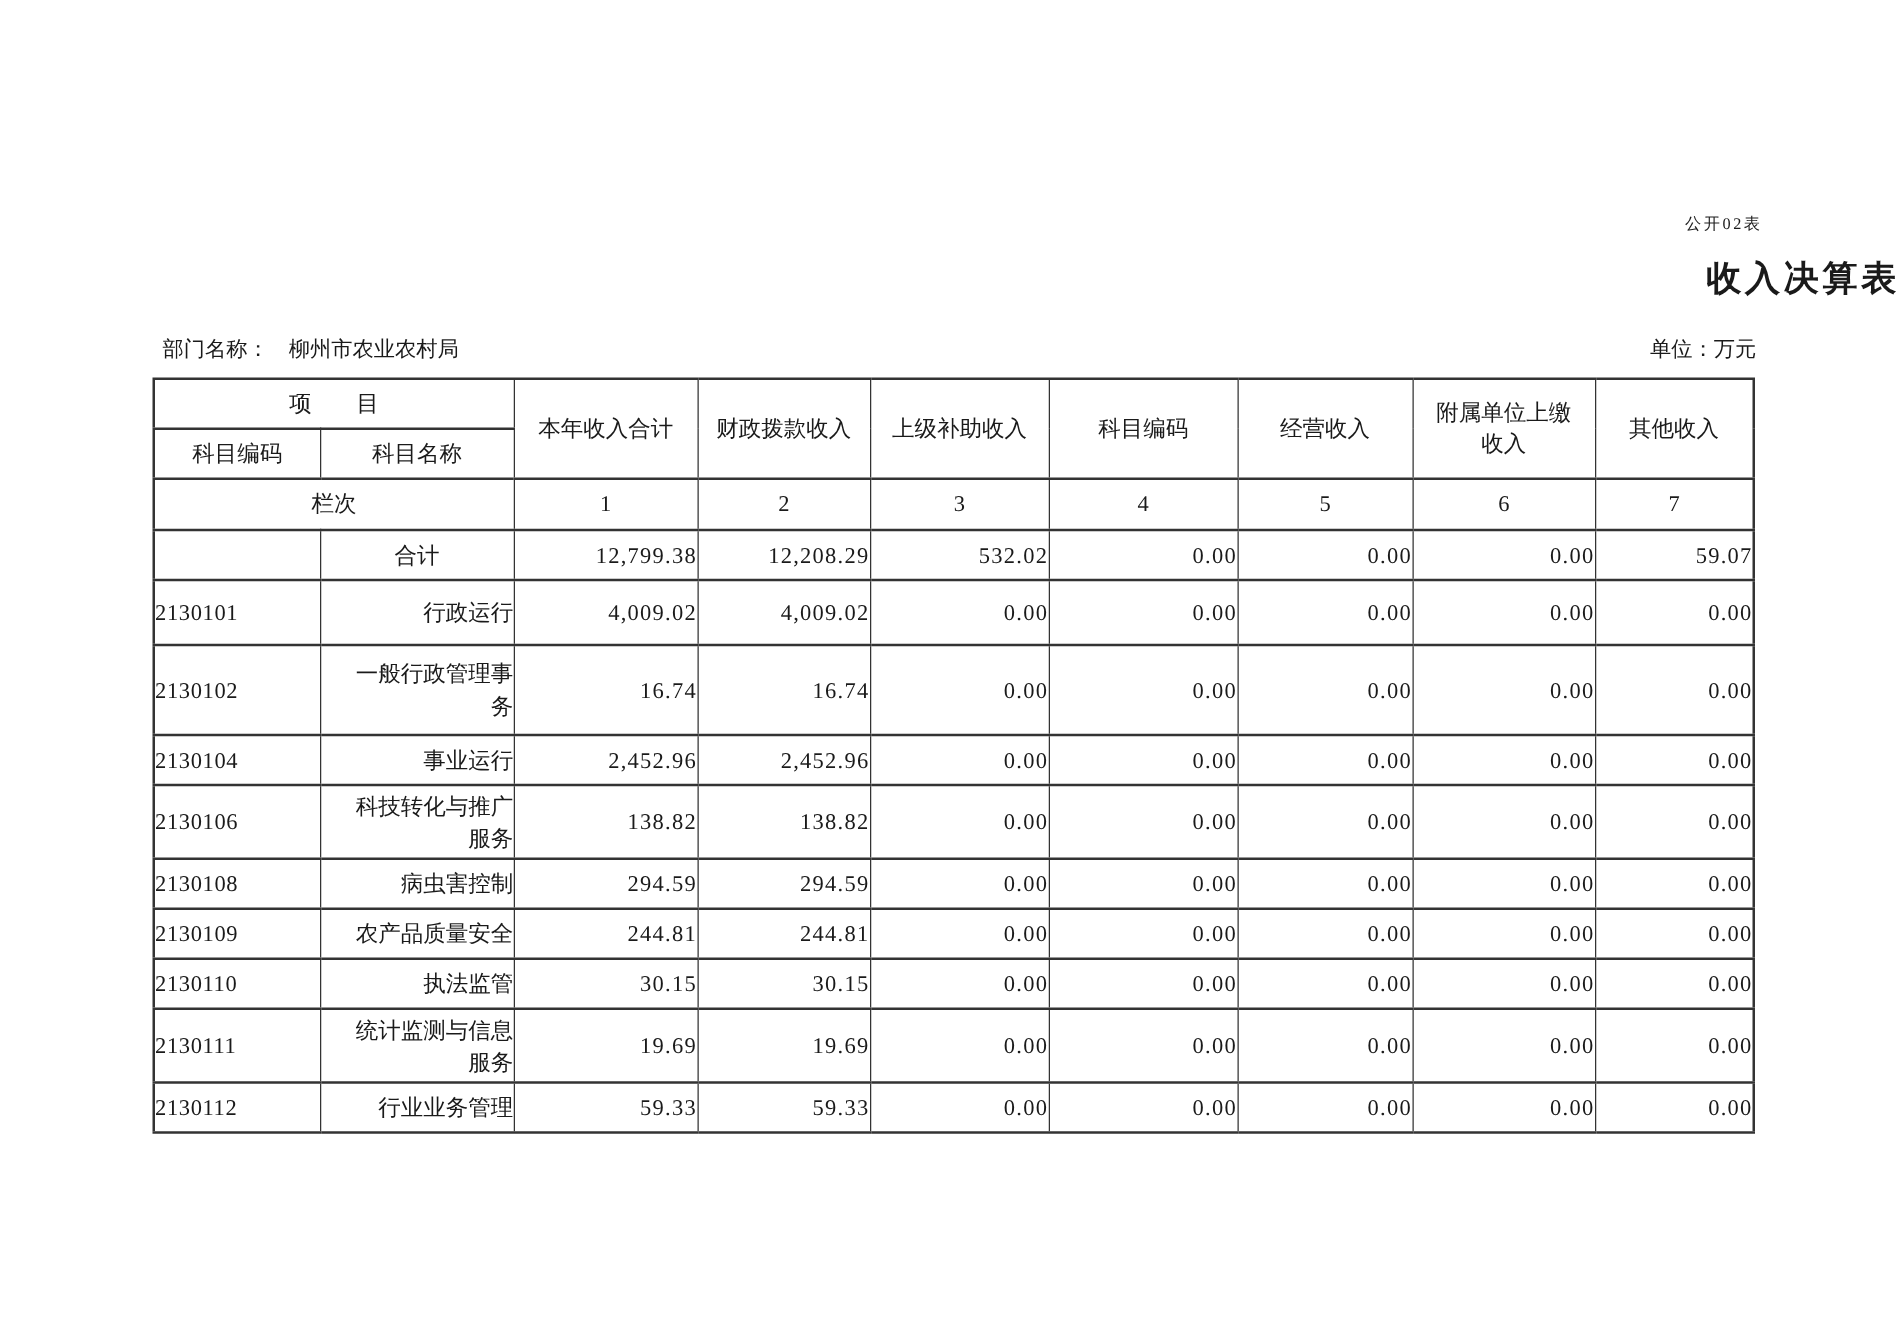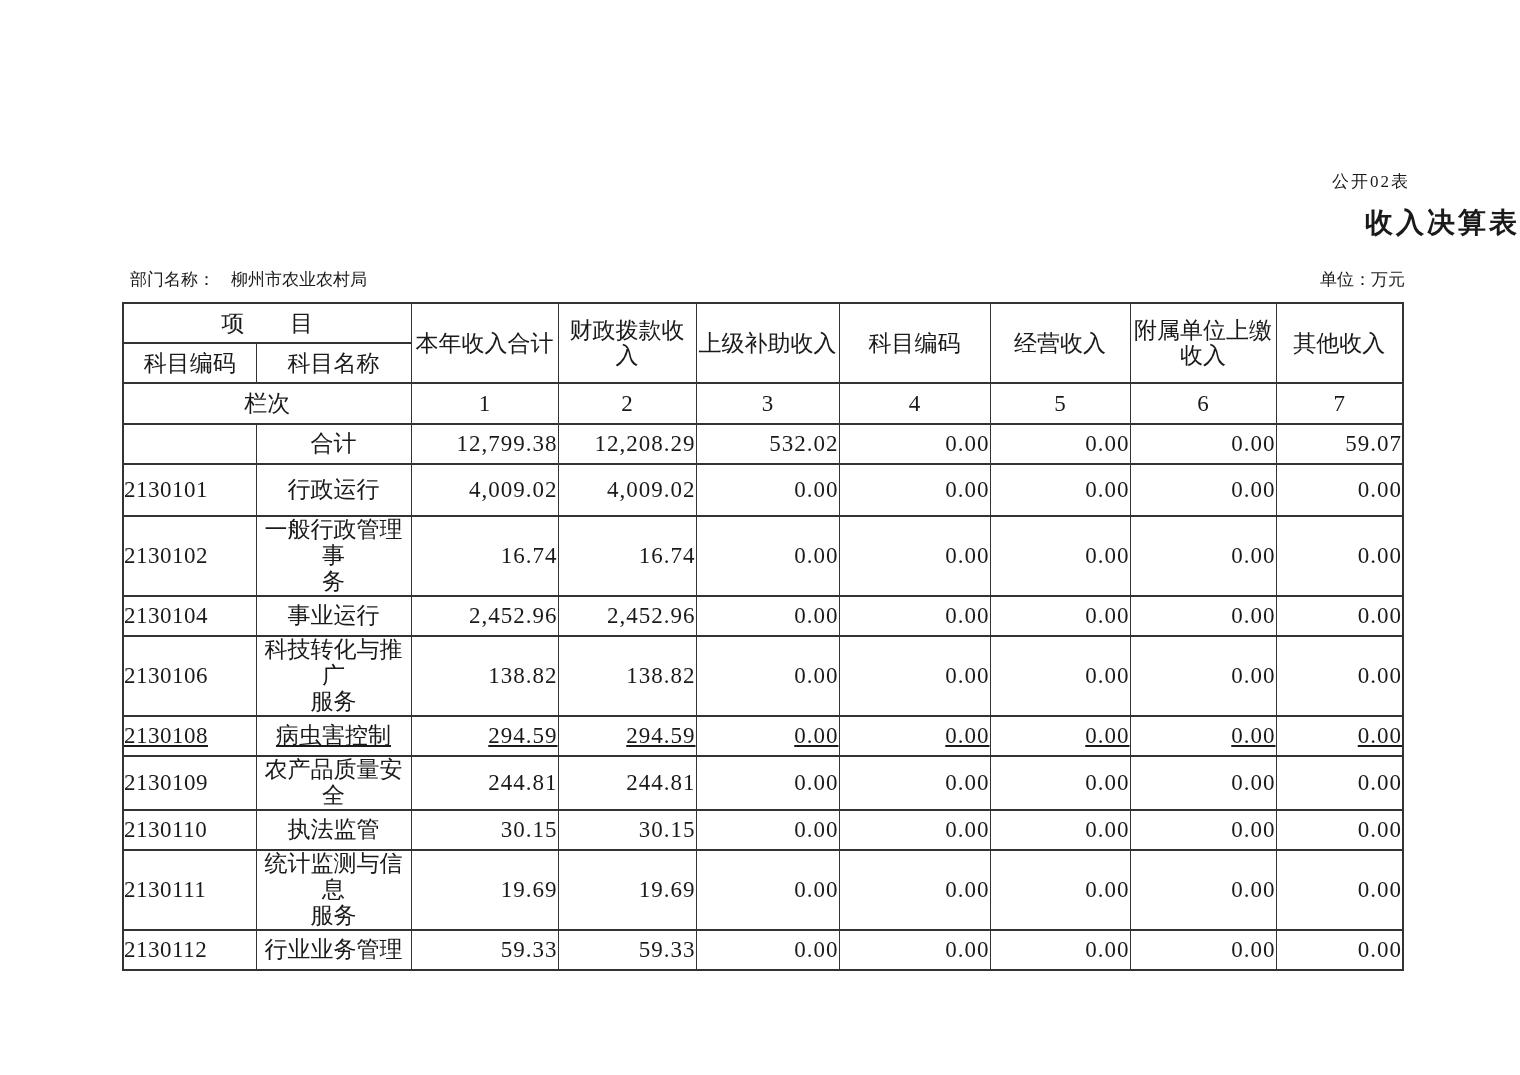--- a/index.html
+++ b/index.html
@@ -12,21 +12,21 @@
     height: 1075px;
     position: relative;
     font-family: "Liberation Serif", "DejaVu Serif", serif;
     color: #1a1a1a;
     overflow: hidden;
   }
   .table-code {
     position: absolute;
     top: 170px;
     right: 110px;
-    font-size: 17px;
+    font-size: 13px;
     letter-spacing: 2px;
   }
   .page-title {
     position: absolute;
     top: 204px;
     left: 0;
     width: 100%;
     text-align: right;
     font-size: 28px;
     font-weight: bold;
@@ -44,21 +44,21 @@
   .dept-name {
     margin-left: 16px;
   }
   table.income-table {
     position: absolute;
     left: 122px;
     top: 302px;
     width: 1280px;
     border-collapse: collapse;
     table-layout: fixed;
-    font-size: 23px;
+    font-size: 18px;
     border-radius: 12px;
   }
   table.income-table, table.income-table th, table.income-table td {
     border: 1px solid #333;
   }
   table.income-table {
     border-width: 2px;
   }
   table.income-table th, table.income-table td {
     border-top-width: 2px;
@@ -72,21 +72,21 @@
     text-align: center;
     white-space: pre-line;
     line-height: 25px;
   }
   td.code-cell {
     text-align: left;
     padding-left: 9px;
     letter-spacing: 0.5px;
   }
   td.name-cell {
-    text-align: center;
+    text-align: right;
     padding-left: 8px;
     padding-right: 6px;
     white-space: pre-line;
     line-height: 26px;
   }
   td.name-cell.center {
     text-align: center;
     padding-left: 0;
     padding-right: 0;
   }
@@ -201,21 +201,21 @@
         <td class="name-cell">科技转化与推广
 服务</td>
         <td class="num-cell">138.82</td>
         <td class="num-cell">138.82</td>
         <td class="num-cell">0.00</td>
         <td class="num-cell">0.00</td>
         <td class="num-cell">0.00</td>
         <td class="num-cell">0.00</td>
         <td class="num-cell">0.00</td>
       </tr>
-      <tr style="height: 40px; text-decoration: underline;">
+      <tr style="height: 40px;">
         <td class="code-cell">2130108</td>
         <td class="name-cell">病虫害控制</td>
         <td class="num-cell">294.59</td>
         <td class="num-cell">294.59</td>
         <td class="num-cell">0.00</td>
         <td class="num-cell">0.00</td>
         <td class="num-cell">0.00</td>
         <td class="num-cell">0.00</td>
         <td class="num-cell">0.00</td>
       </tr>

